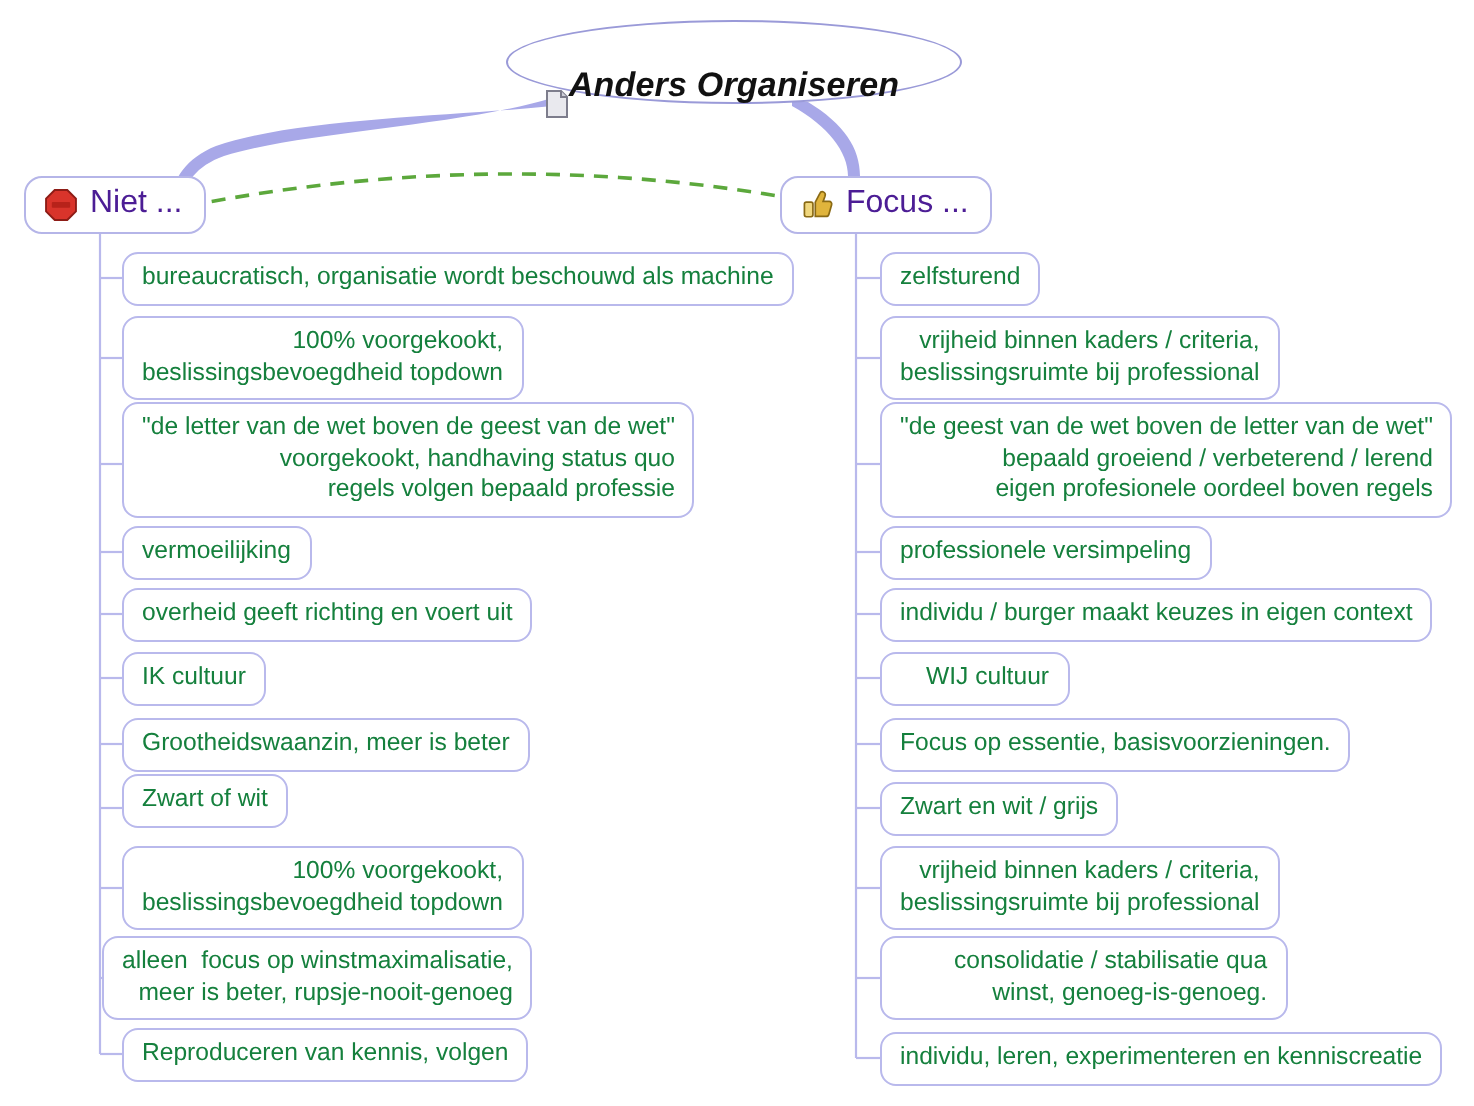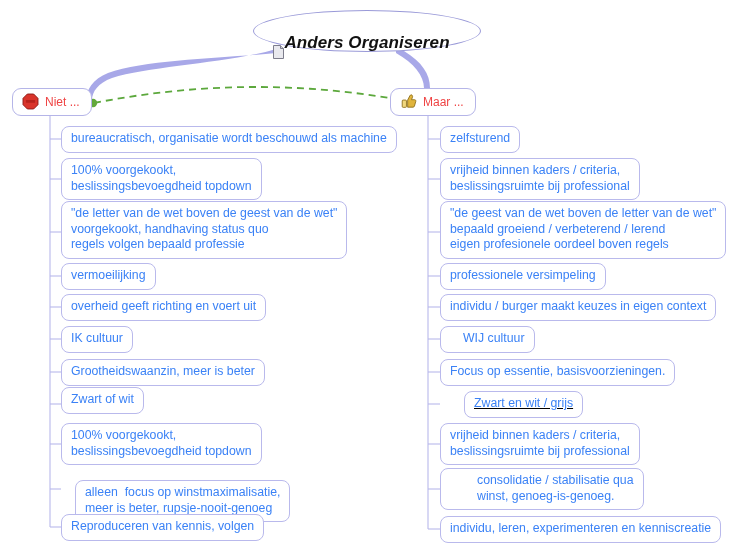--- a/index.html
+++ b/index.html
@@ -71,22 +71,22 @@
     background: #ffffff;
     border: 1.4px solid #b5b5e8;
     border-radius: 9px;
     display: flex;
     align-items: center;
     gap: 6px;
     padding: 4px 11px 5px 9px;
     z-index: 5;
   }
   .branch-node .branch-label {
-    font-size: 12px;
-    color: #ef4444;
+    font-size: 16px;
+    color: #4c1d95;
     white-space: nowrap;
   }
   .branch-icon {
     width: 17px;
     height: 17px;
     flex: 0 0 17px;
     display: block;
   }
   #branch-niet  { left: 12px;  top: 88px; }
   #branch-maar  { left: 390px; top: 88px; }
@@ -97,22 +97,23 @@
     box-sizing: border-box;
     background: #ffffff;
     border: 1.1px solid #b9b9ec;
     border-radius: 8px;
     padding: 4px 9px 5px 9px;
     z-index: 4;
   }
   .sub-topic .sub-line {
     font-size: 12.3px;
     line-height: 15.5px;
-    color: #3b82f6;
+    color: #15803d;
     white-space: pre;
+    text-align: right;
   }
 </style>
 </head>
 <body>
 
 <div id="canvas">
 
   <svg id="wires" viewBox="0 0 737 553" width="737" height="553" xmlns="http://www.w3.org/2000/svg">
     <defs>
       <marker id="relArrow" markerWidth="7" markerHeight="7" refX="5" refY="3.5" orient="auto" markerUnits="strokeWidth">
@@ -182,21 +183,21 @@
     <span class="branch-label">Niet ...</span>
   </div>
 
   <div class="branch-node" id="branch-maar">
     <svg class="branch-icon" viewBox="0 0 20 20" xmlns="http://www.w3.org/2000/svg">
       <path d="M13.5,2.2 C14.6,2.6 15.1,3.7 14.7,4.9 L13.6,7.9 L17.2,7.9
                C18.2,7.9 18.9,8.8 18.6,9.8 L17.0,15.4 C16.8,16.2 16.1,16.7 15.3,16.7
                L9.0,16.7 L9.0,8.3 L11.6,3.3 C12.0,2.4 12.7,2.0 13.5,2.2 Z" fill="#e0b43c" stroke="#8a6a14" stroke-width="1"></path>
       <rect x="2.6" y="8.3" width="5.0" height="8.6" rx="1.1" fill="#f0d77e" stroke="#8a6a14" stroke-width="1"></rect>
     </svg>
-    <span class="branch-label">Maar ...</span>
+    <span class="branch-label">Focus ...</span>
   </div>
 
   <div class="sub-topic" style="left:61px; top:126px;">
       <div class="sub-line">bureaucratisch, organisatie wordt beschouwd als machine</div>
     </div>
 
   <div class="sub-topic" style="left:61px; top:158px;">
     <div class="sub-line">100% voorgekookt,</div>
     <div class="sub-line">beslissingsbevoegdheid topdown</div>
   </div>
@@ -221,21 +222,21 @@
     </div>
   <div class="sub-topic" style="left:61px; top:387px;">
       <div class="sub-line">Zwart of wit</div>
     </div>
 
   <div class="sub-topic" style="left:61px; top:423px;">
     <div class="sub-line">100% voorgekookt,</div>
     <div class="sub-line">beslissingsbevoegdheid topdown</div>
   </div>
 
-  <div class="sub-topic" style="left:75px; top:468px;margin-top:12px;">
+  <div class="sub-topic" style="left:51px; top:468px;">
     <div class="sub-line">alleen  focus op winstmaximalisatie,</div>
     <div class="sub-line">meer is beter, rupsje-nooit-genoeg</div>
   </div>
 
   <div class="sub-topic" style="left:61px; top:514px;">
       <div class="sub-line">Reproduceren van kennis, volgen</div>
     </div>
 
   <div class="sub-topic" style="left:440px; top:126px;">
       <div class="sub-line">zelfsturend</div>
@@ -257,21 +258,21 @@
     </div>
   <div class="sub-topic" style="left:440px; top:294px;">
       <div class="sub-line">individu / burger maakt keuzes in eigen context</div>
     </div>
   <div class="sub-topic" style="left:440px; top:326px;padding-left:22px;">
       <div class="sub-line">WIJ cultuur</div>
     </div>
   <div class="sub-topic" style="left:440px; top:359px;">
       <div class="sub-line">Focus op essentie, basisvoorzieningen.</div>
     </div>
-  <div class="sub-topic" style="left:464px; top:391px;text-decoration:underline;">
+  <div class="sub-topic" style="left:440px; top:391px;">
       <div class="sub-line">Zwart en wit / grijs</div>
     </div>
 
   <div class="sub-topic" style="left:440px; top:423px;">
     <div class="sub-line">vrijheid binnen kaders / criteria,</div>
     <div class="sub-line">beslissingsruimte bij professional</div>
   </div>
 
   <div class="sub-topic" style="left:440px; top:468px;padding-left:36px;">
     <div class="sub-line">consolidatie / stabilisatie qua</div>

